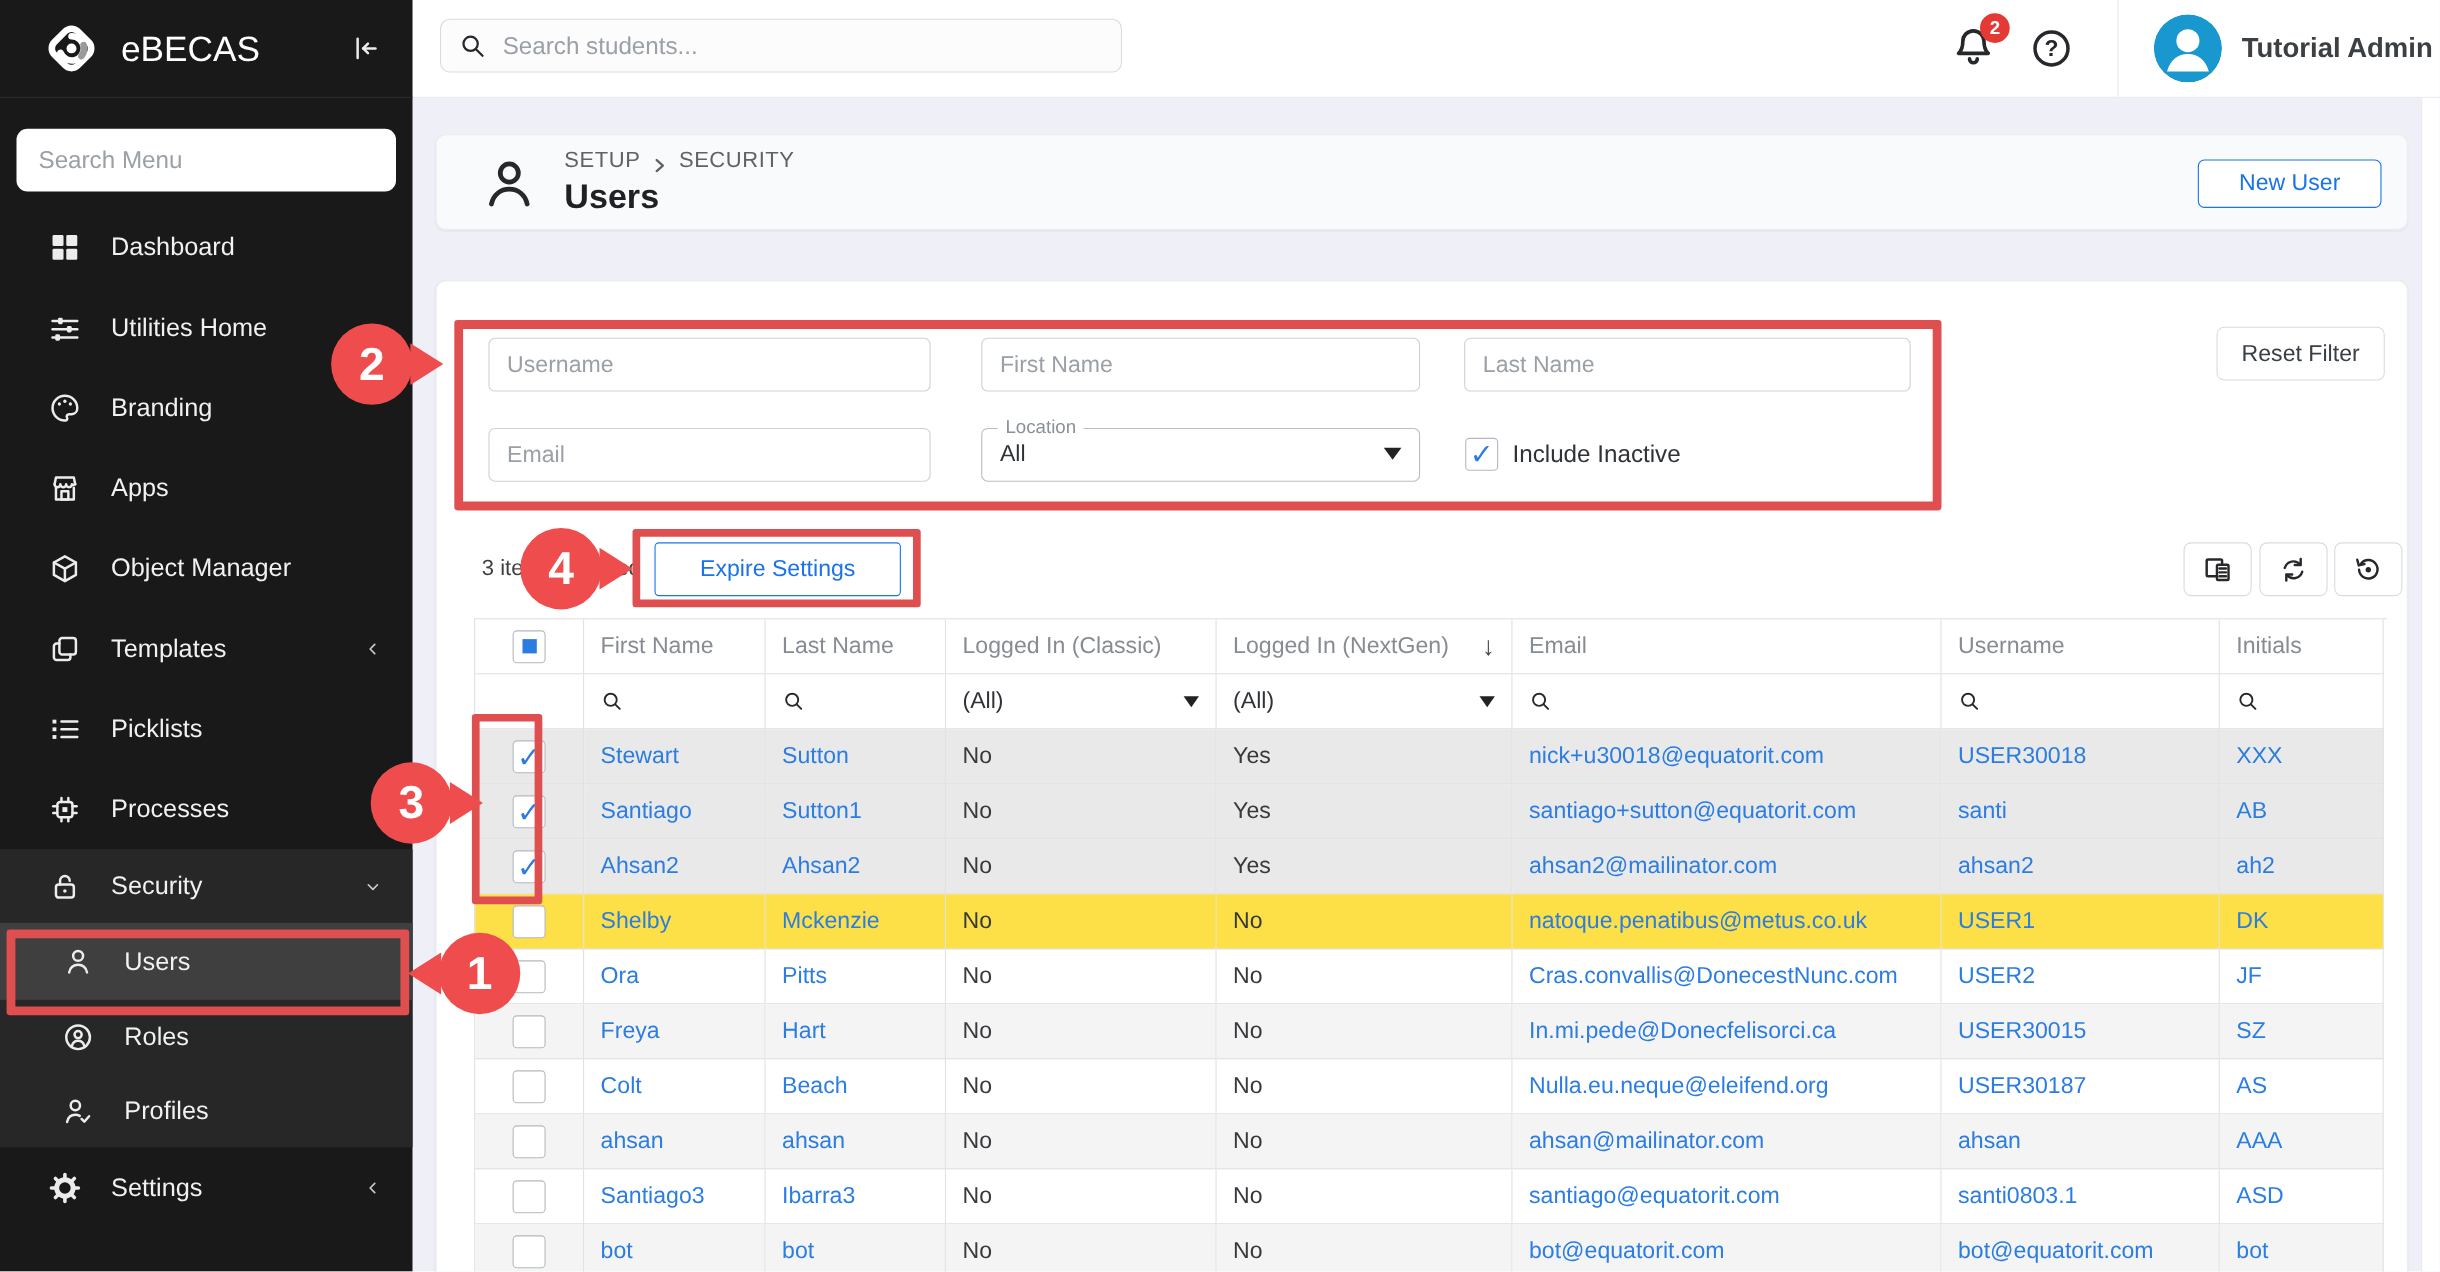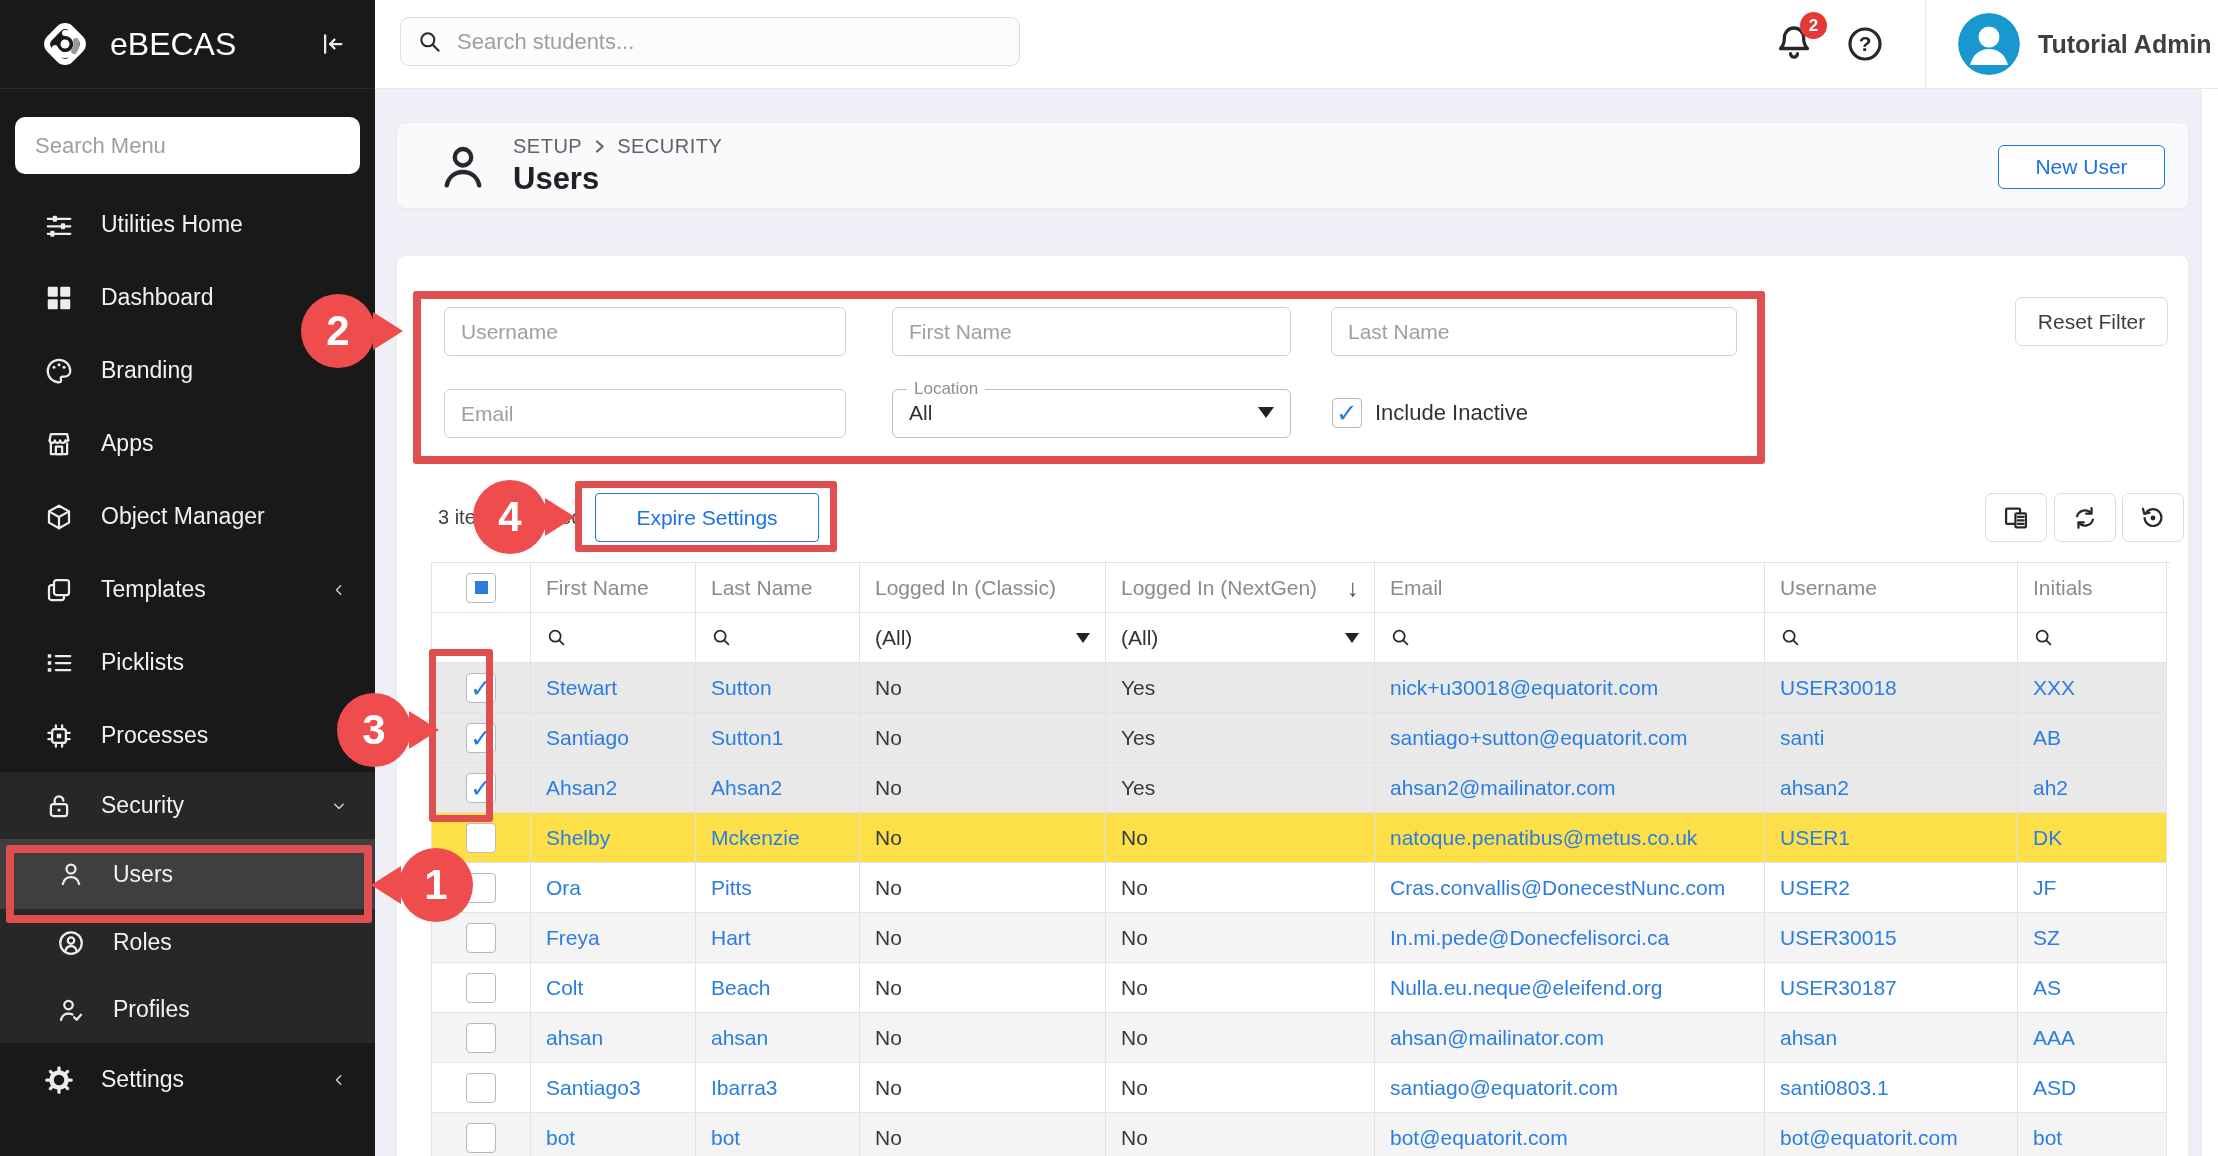--- a/index.html
+++ b/index.html
@@ -35,21 +35,21 @@
   .help-btn { position:absolute; left:1470px; top:24px; width:40px; height:40px; cursor:pointer; }
   .top-divider { position:absolute; left:1550px; top:0; width:1px; height:88px; background:#e7e8ec; }
   .avatar { position:absolute; left:1583px; top:13px; width:62px; height:62px; border-radius:50%; overflow:hidden; cursor:pointer; }
   .user-name { position:absolute; left:1663px; top:0; height:89px; display:flex; align-items:center; font-size:25px; font-weight:600; color:#3c4043; }
 
   
   .content { position:absolute; left:375px; top:89px; width:1843px; height:1067px; background:#eff0f7; }
   .scrollstrip { position:absolute; right:0; top:0; width:17px; height:1067px; background:#fff; border-left:1px solid #e9e9ee; }
   .hdr-card { position:absolute; left:21px; top:33px; width:1793px; height:87px; background:#f9fafb; border:1px solid #ebedf0; border-radius:9px; box-shadow:0 1px 2px rgba(0,0,0,.04); }
   .hdr-icon { position:absolute; left:40px; top:18px; width:52px; height:52px; }
-  .crumb { position:absolute; left:116px; top:12px; display:flex; align-items:center; gap:10px; font-size:20px; color:#5f6368; letter-spacing:.5px; }
+  .crumb { position:absolute; left:116px; top:12px; display:flex; align-items:flex-end; gap:10px; font-size:20px; color:#5f6368; letter-spacing:.5px; }
   .page-title { position:absolute; left:116px; top:38px; font-size:31px; font-weight:700; color:#202124; }
   .btn-blue-outline { background:#fff; border:1.5px solid #1a73e8; color:#1a73e8; border-radius:6px; font-size:22px; font-family:inherit; cursor:pointer; display:flex; align-items:center; justify-content:center; }
   .new-user { position:absolute; right:23px; top:22px; width:167px; height:44px; font-size:21px; }
 
   .main-card { position:absolute; left:21px; top:166px; width:1793px; height:990px; background:#fff; border:1px solid #ebedf0; border-radius:9px; box-shadow:0 1px 3px rgba(0,0,0,.05); }
   .f-input { position:absolute; height:49px; border:1px solid #ced1d6; border-radius:6px; font-size:21px; color:#333; padding:0 16px; outline:none; background:#fff; font-family:inherit; }
   .f-input::placeholder { color:#9aa0a6; }
   .loc-box { position:absolute; height:49px; border:1px solid #b9bdc4; border-radius:6px; background:#fff; cursor:pointer; }
   .loc-legend { position:absolute; left:14px; top:-11px; background:#fff; padding:0 7px; font-size:17px; color:#8a8f98; }
   .loc-val { position:absolute; left:16px; top:11px; font-size:21px; color:#2f3237; }
@@ -112,38 +112,38 @@
         </svg>
       </span>
     </div>
 
     <div class="menu-search">
       <input type="text" placeholder="Search Menu" style="">
     </div>
 
     <div class="nav">
       <div class="nav-item">
+        <svg class="nicon" viewBox="0 0 24 24" fill="#ececec">
+            <rect x="3" y="3" width="8" height="8" rx="1"></rect>
+            <rect x="13" y="3" width="8" height="8" rx="1"></rect>
+            <rect x="3" y="13" width="8" height="8" rx="1"></rect>
+            <rect x="13" y="13" width="8" height="8" rx="1"></rect>
+          </svg>
+        <span class="nlabel">Dashboard</span>
+      </div>
+      <div class="nav-item">
         <svg class="nicon sicon" viewBox="0 0 24 24">
             <line x1="3" y1="7" x2="21" y2="7"></line>
             <rect x="7" y="4.6" width="3.4" height="4.8" rx="1" fill="#ececec" stroke="none"></rect>
             <line x1="3" y1="13" x2="21" y2="13"></line>
             <rect x="13.5" y="10.6" width="3.4" height="4.8" rx="1" fill="#ececec" stroke="none"></rect>
             <line x1="3" y1="19" x2="21" y2="19"></line>
             <rect x="5" y="16.6" width="3.4" height="4.8" rx="1" fill="#ececec" stroke="none"></rect>
           </svg>
         <span class="nlabel">Utilities Home</span>
-      </div>
-      <div class="nav-item">
-        <svg class="nicon" viewBox="0 0 24 24" fill="#ececec">
-            <rect x="3" y="3" width="8" height="8" rx="1"></rect>
-            <rect x="13" y="3" width="8" height="8" rx="1"></rect>
-            <rect x="3" y="13" width="8" height="8" rx="1"></rect>
-            <rect x="13" y="13" width="8" height="8" rx="1"></rect>
-          </svg>
-        <span class="nlabel">Dashboard</span>
       </div>
       <div class="nav-item">
         <svg class="nicon sicon" viewBox="0 0 24 24">
             <path d="M12 3a9 9 0 1 0 0 18c1.6 0 2.1-1.1 1.5-2.2-.6-1.1.2-2.4 1.6-2.4H17a4.3 4.3 0 0 0 4-4.4C21 7 17 3 12 3z"></path>
             <circle cx="8" cy="9" r="1.2" fill="#ececec" stroke="none"></circle>
             <circle cx="12" cy="7" r="1.2" fill="#ececec" stroke="none"></circle>
             <circle cx="16" cy="9" r="1.2" fill="#ececec" stroke="none"></circle>
           </svg>
         <span class="nlabel">Branding</span>
       </div>

